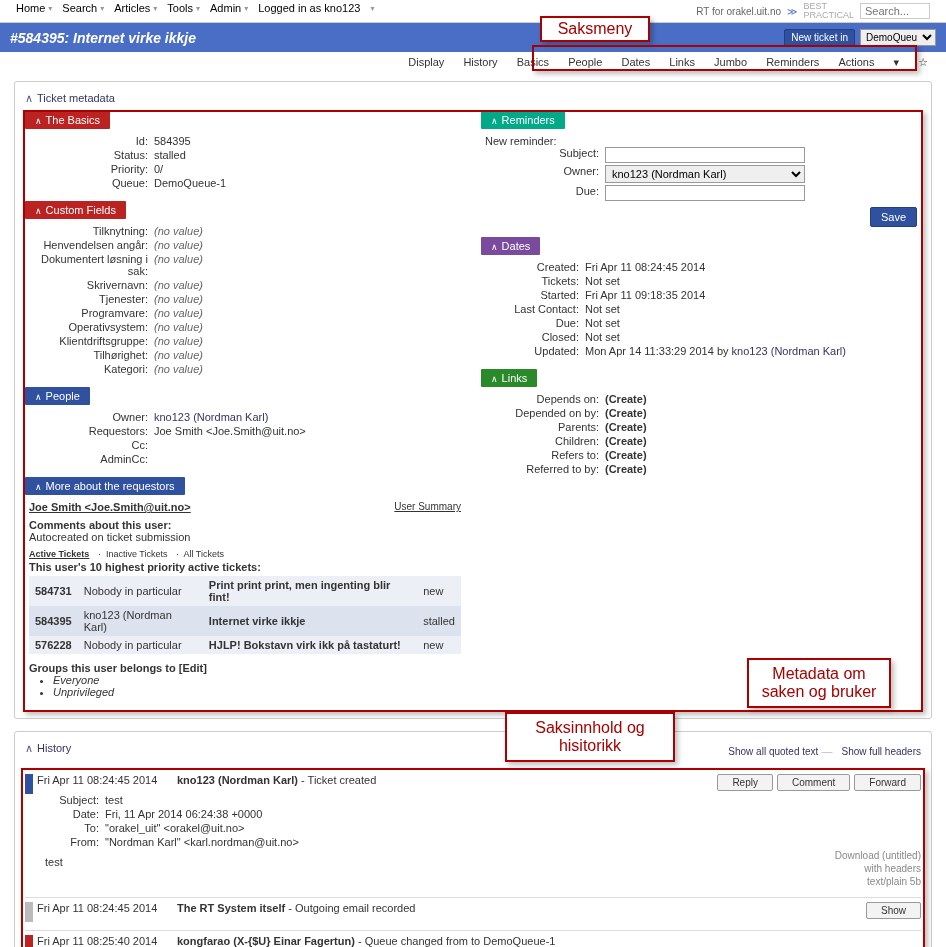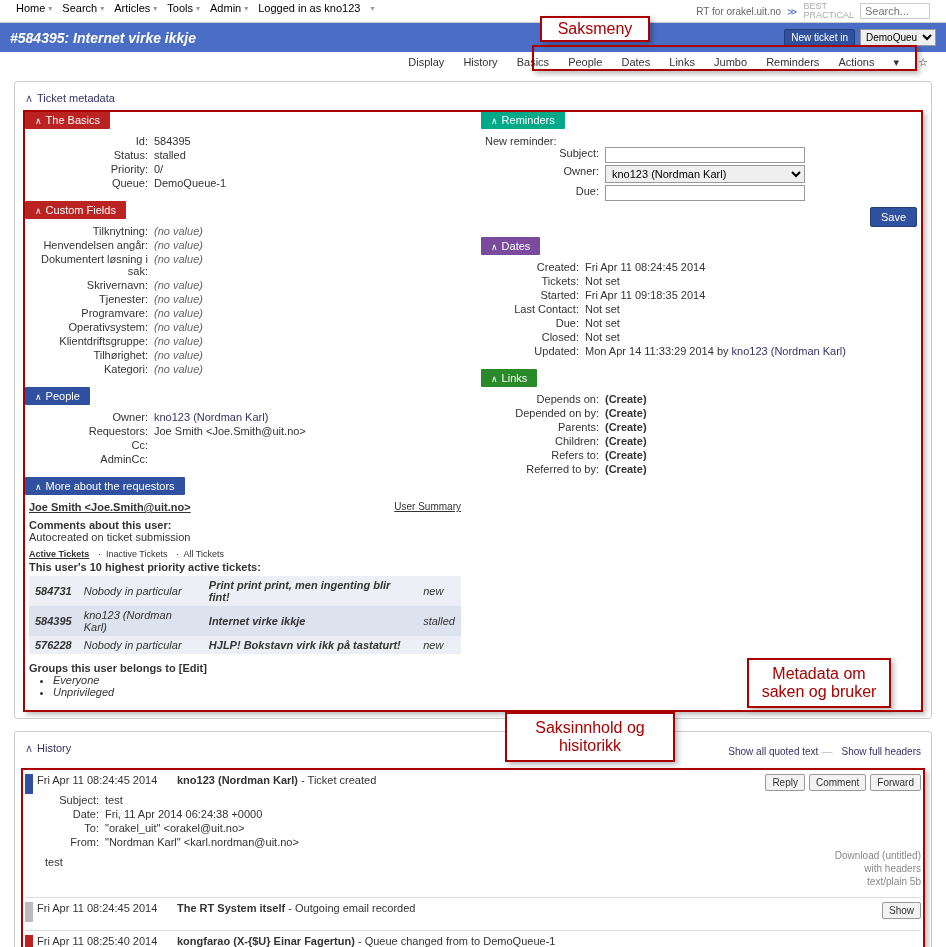--- a/index.html
+++ b/index.html
@@ -42,39 +42,39 @@
   .btn-save { background: #30519f; color: #fff; border: 1px solid #22407a; padding: 3px 10px; font-size: 11px; border-radius: 2px; float: right; margin-top: 4px; }
   .box-body::after { content: ""; display: block; clear: both; }
   .links .kv .k { width: 120px; }
   .dates .kv .k { width: 100px; }
   .requestor-link { font-weight: bold; text-decoration: underline; color: #333; }
   .user-summary { float: right; font-size: 10px; text-decoration: underline; color: #333; }
   .sub-tabs { font-size: 9px; margin: 6px 0 2px; }
   .sub-tabs span { margin-right: 6px; }
   .sub-tabs .active { text-decoration: underline; font-weight: bold; }
   table.tickets { width: 100%; border-collapse: collapse; font-size: 11px; margin-top: 3px; }
-  table.tickets td { padding: 3px 6px; font-style: italic; }
+  table.tickets td { padding: 3px 6px; }
   table.tickets tr:nth-child(odd) { background: #eceff5; }
   table.tickets tr:nth-child(even) { background: #dde3ee; }
   table.tickets .subj { font-weight: bold; }
   .groups { font-size: 11px; margin-top: 8px; }
   .groups ul { margin-left: 24px; }
   .groups .edit { font-weight: bold; }
   .annot { position: absolute; border: 2px solid #a00; background: rgba(255,255,255,0.0); text-align: center; color: #a00; font-size: 16px; box-shadow: 3px 3px 5px rgba(0,0,0,0.25); z-index: 20; pointer-events:none; }
   .annot.filled { background: #fff; display: flex; align-items: center; justify-content: center; }
   .history-head { display: flex; justify-content: space-between; align-items: center; }
   .history-head .right a { color: #336; font-size: 10px; margin-left: 6px; }
   .hx-entry { margin-top: 8px; }
   .hx-row { display: flex; align-items: flex-start; font-size: 11px; border-top: 1px solid #ddd; padding-top: 4px; }
   .hx-bar { width: 8px; align-self: stretch; margin-right: 4px; min-height: 20px; }
   .hx-date { width: 140px; }
   .hx-text { flex: 1; }
   .hx-text b { font-weight: bold; }
   .hx-actions { display: flex; gap: 4px; }
-  .hx-actions .btn { border: 1px solid #999; background: #f3f3f3; padding: 2px 6px; font-size: 10px; border-radius: 2px; }
+  .hx-actions .btn { border: 1px solid #999; background: #f3f3f3; padding: 2px 14px; font-size: 10px; border-radius: 2px; }
   .hx-details { margin-left: 20px; font-size: 11px; }
   .hx-details .kv .k { width: 60px; }
   .hx-body { margin: 6px 0 4px 20px; }
   .hx-dl { text-align: right; font-size: 10px; color: #888; }
   .hx-dl div { margin-bottom: 2px; }
   .sep { color: #bbb; }
 </style>
 </head>
 <body>
 

